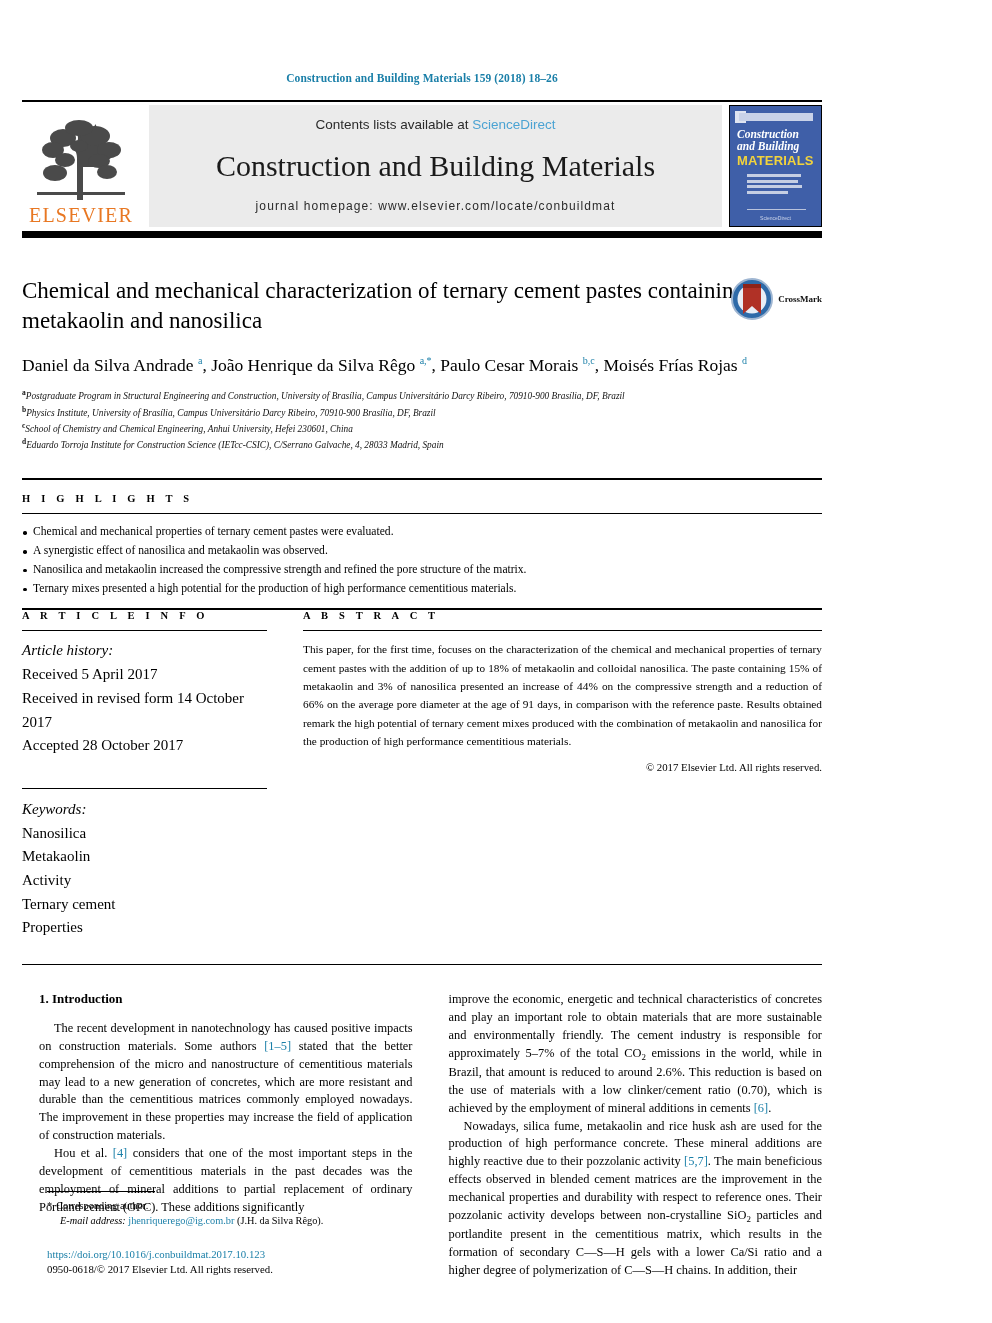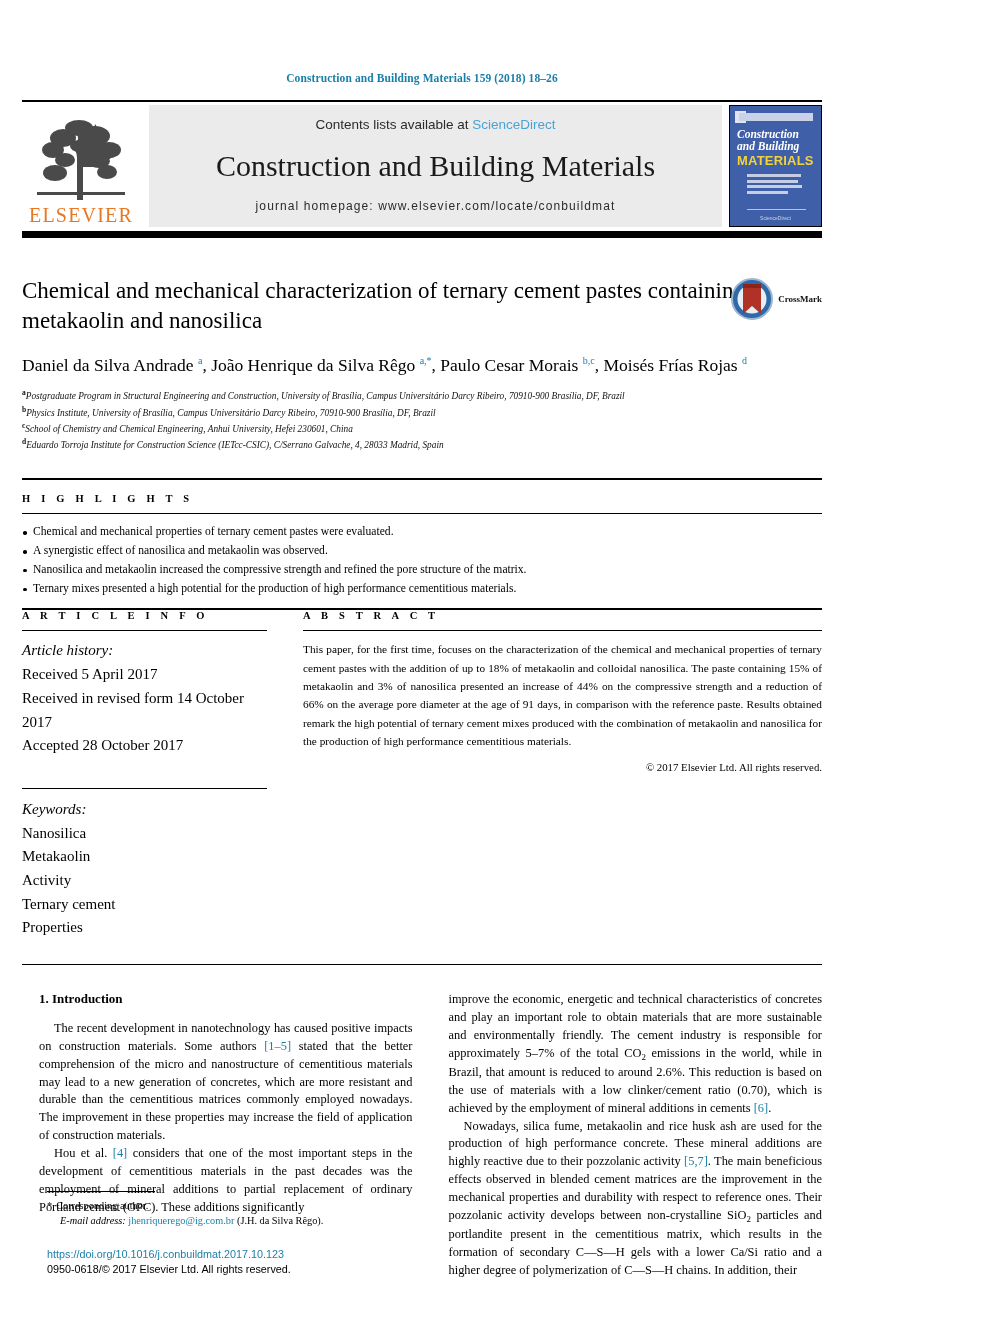--- a/index.html
+++ b/index.html
@@ -306,21 +306,21 @@
     font-family: "Liberation Serif", serif;
     font-size: 10.3px;
     line-height: 1.5;
   }
   .footnote-body .star { margin-right: 4px; }
   .footnote-body .indent { padding-left: 13px; }
   .footnote-body .it { font-style: italic; }
   .link { color: #1a7fa8; }
   .doi-block {
     margin-top: 18px;
-    font-family: Liberation Sans, sans-serif;
+    font-family: Liberation Serif, serif;
     font-size: 10.8px;
     line-height: 1.45;
   }
   .doi-block .doi { color: #1a7fa8; }
 </style>
 </head>
 <body>
 
 <div class="page">
 

